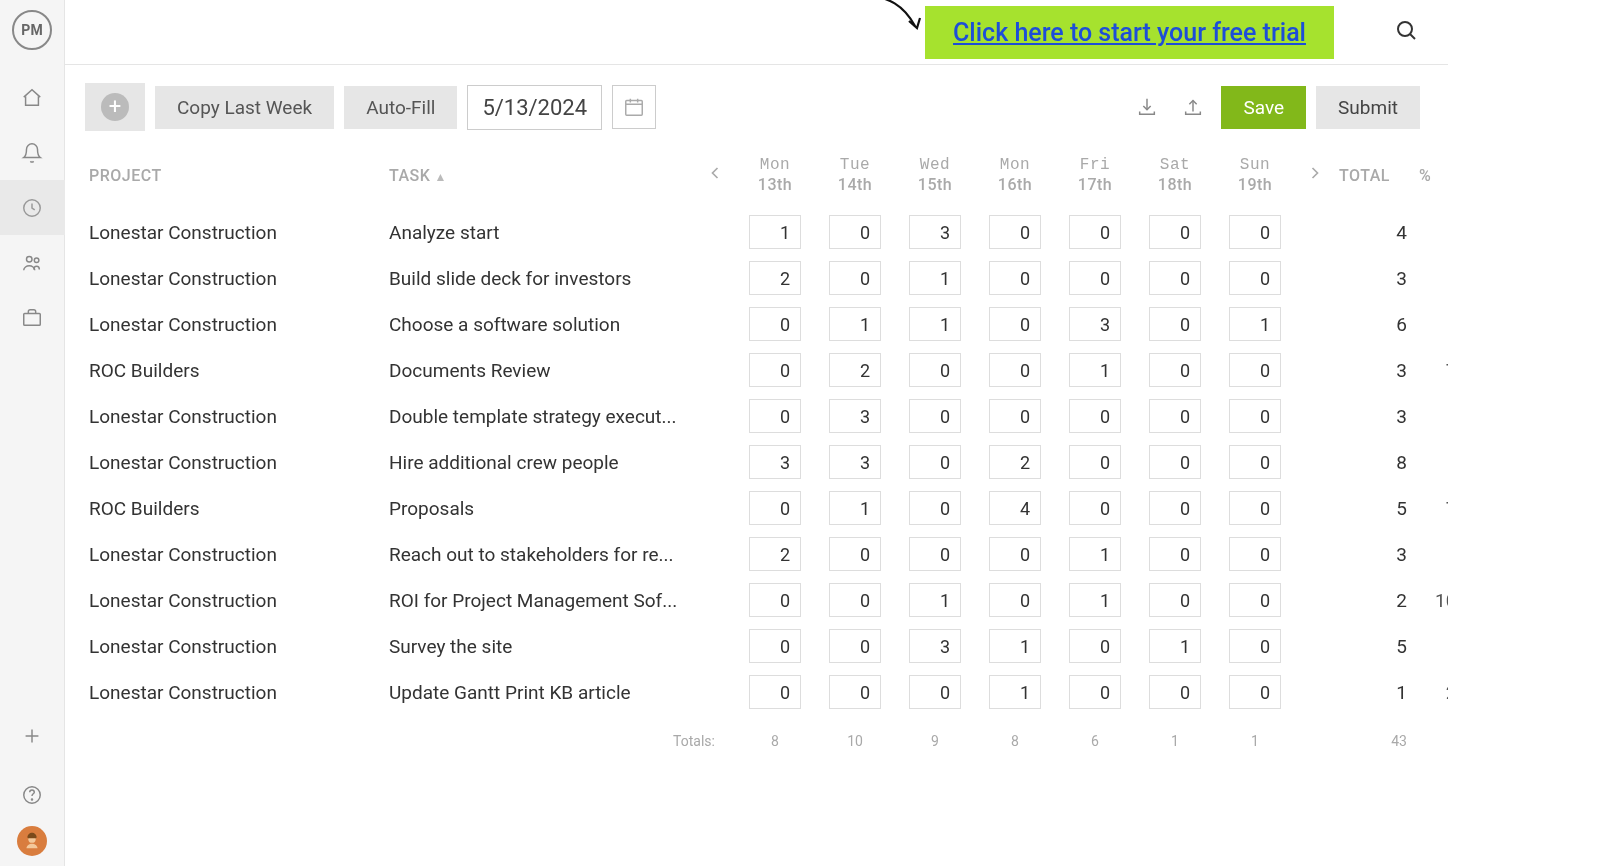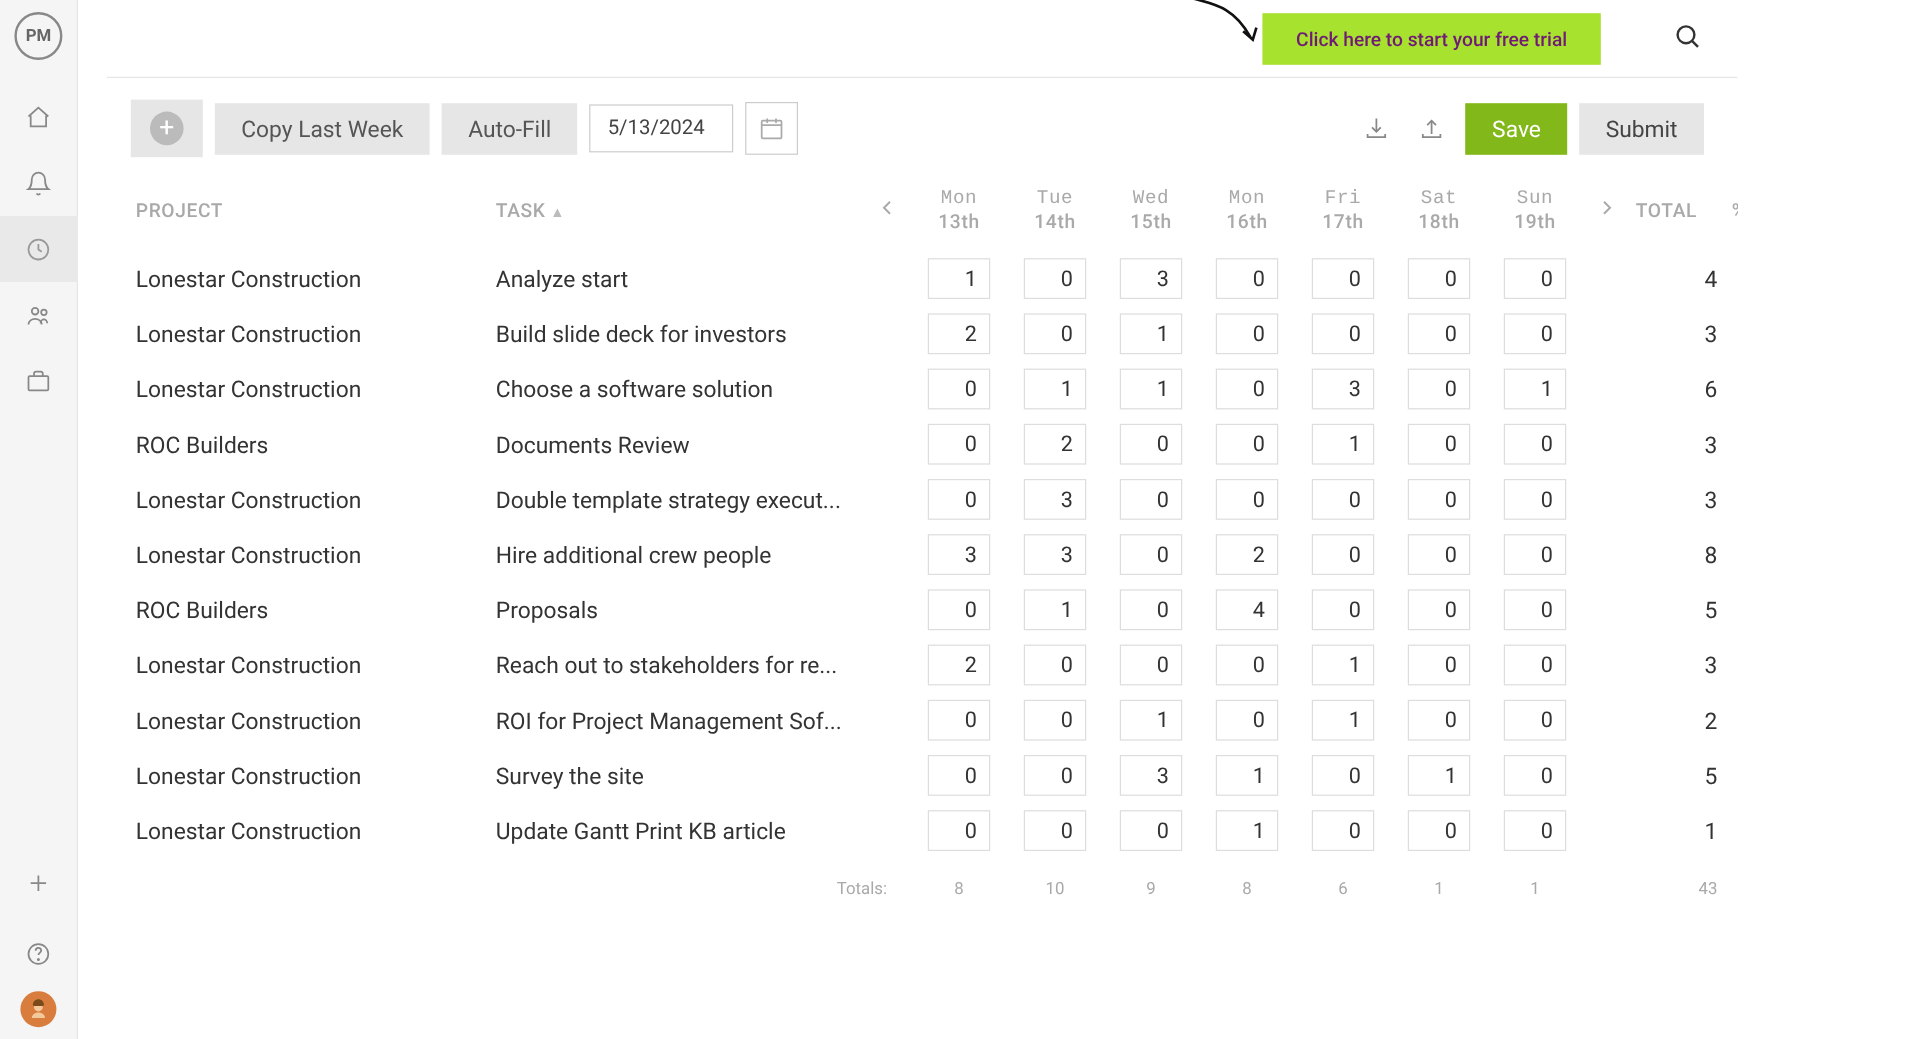--- a/index.html
+++ b/index.html
@@ -7,21 +7,20 @@
     font-family: -apple-system, BlinkMacSystemFont, "Segoe UI", Roboto, Helvetica, Arial, sans-serif;
     font-size: 18px;
     color: #333;
     background: #fff;
     overflow: hidden;
   }
   .app {
     display: flex;
     width: 1448px;
     height: 866px;
-    gap: 24px;
   }
   
   .sidebar {
     width: 65px;
     background: #f5f5f5;
     border-right: 1px solid #e5e5e5;
     display: flex;
     flex-direction: column;
     align-items: center;
     padding-top: 10px;
@@ -68,26 +67,27 @@
     height: 65px;
     border-bottom: 1px solid #e5e5e5;
     display: flex;
     align-items: center;
     justify-content: flex-end;
     padding: 0 30px;
     position: relative;
   }
   .cta {
     background: #a6e22e;
-    color: #701a75;
+    color: #1d4ed8;
     font-weight: 500;
-    font-size: 16px;
+    font-size: 25px;
     padding: 12px 28px;
     margin-right: 60px;
     position: relative;
+    text-decoration: underline;
   }
   .cta-arrow {
     position: absolute;
     left: -65px; top: -18px;
     width: 70px; height: 55px;
     pointer-events: none;
   }
   .topbar .search-icon { color: #333; cursor: pointer; }
   .topbar .search-icon svg { width: 24px; height: 24px; stroke: currentColor; fill: none; stroke-width: 2; }
 
@@ -118,21 +118,21 @@
     color: #444;
     position: relative;
     min-width: 180px;
   }
   .select .chev {
     position: absolute; right: 10px; top: 50%; transform: translateY(-50%);
     color: #aaa;
   }
   .date-input {
     border: 1px solid #ccc;
-    font-size: 17px;
+    font-size: 22px;
     padding: 9px 14px;
     color: #444;
     min-width: 120px;
   }
   .cal-icon {
     width: 44px; height: 44px;
     border: 1px solid #ccc;
     display: flex; align-items: center; justify-content: center;
     color: #aaa;
     cursor: pointer;

